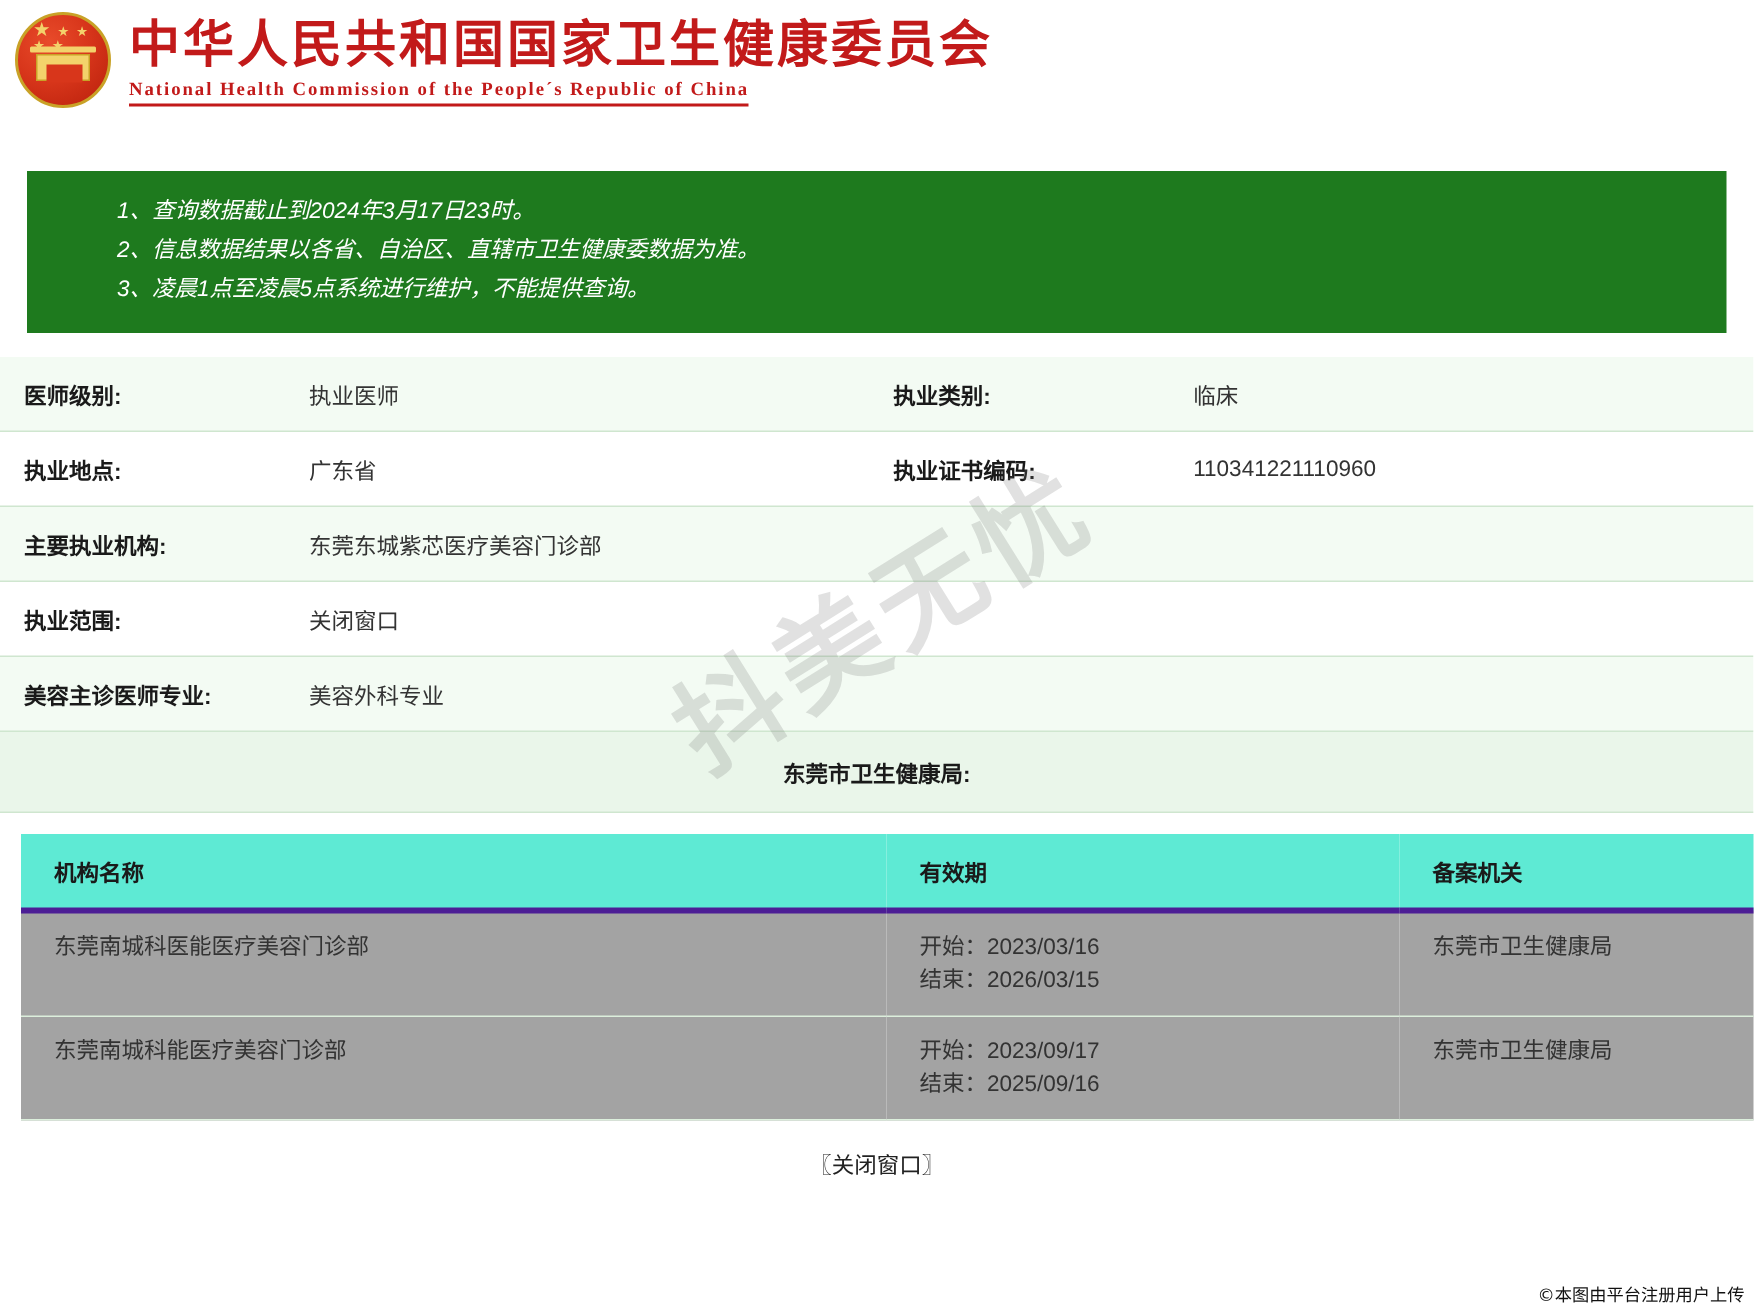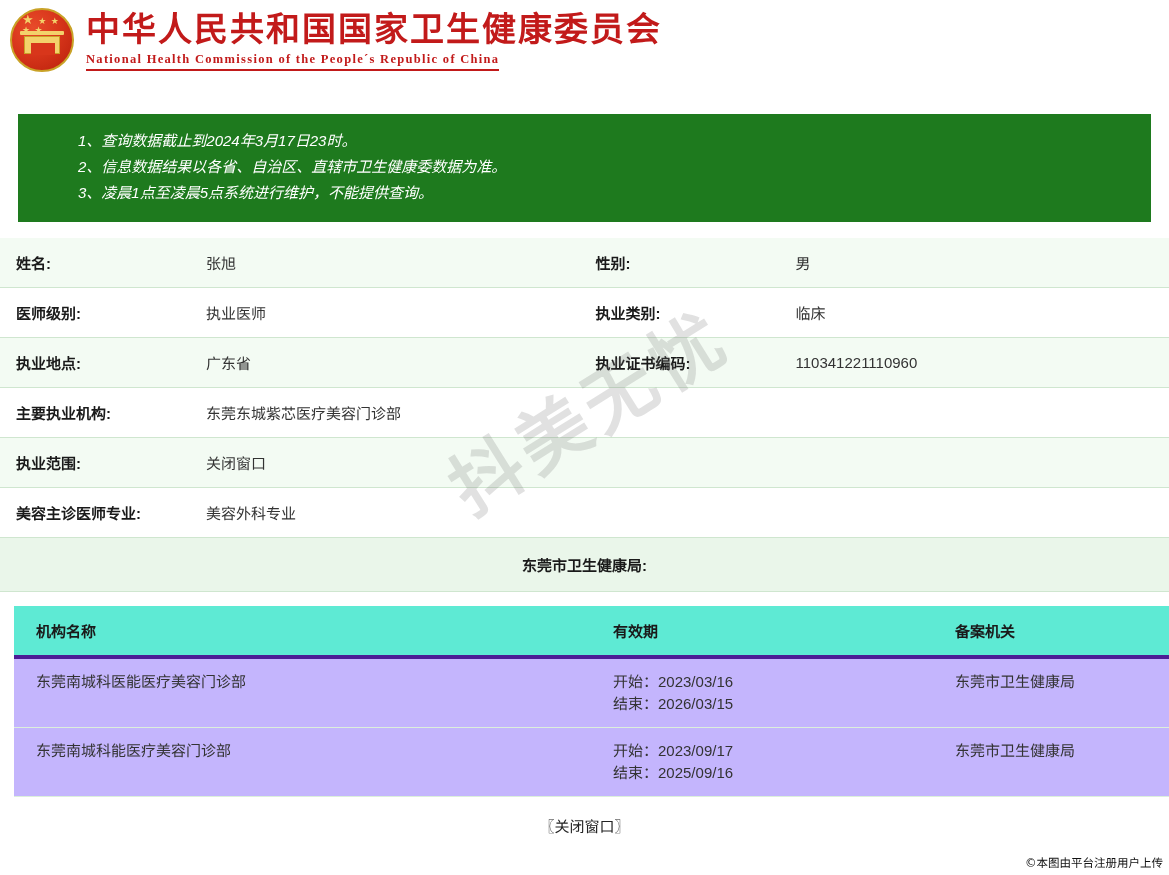--- a/index.html
+++ b/index.html
@@ -175,21 +175,21 @@
     color: #1a1a1a;
     border-bottom: 4px solid #4c1d95;
   }
   .records td {
     padding: 12px 10px 12px 22px;
     font-size: 15px;
     color: #333;
     border-bottom: 1px solid #dcefdc;
     vertical-align: top;
     line-height: 22px;
-    background: #c4b5fd;
+    background: #a3a3a3;
   }
   .records .col-name { width: 545px; }
   .records .col-valid { width: 310px; }
   .records .col-org { width: 286px; }
   .records td.valid span { display: block; white-space: nowrap; }
 
   
   .footer {
     text-align: center;
     padding: 18px 0 10px 0;
@@ -247,26 +247,20 @@
 <div class="notice-wrap">
   <div class="notice">
     <div>1、查询数据截止到2024年3月17日23时。</div>
     <div>2、信息数据结果以各省、自治区、直辖市卫生健康委数据为准。</div>
     <div>3、凌晨1点至凌晨5点系统进行维护，不能提供查询。</div>
   </div>
 </div>
 
 <table class="info-table">
   <tbody>
-      <tr>
-    <td class="label">姓名:</td>
-    <td class="value">张旭</td>
-    <td class="label2">性别:</td>
-    <td class="value">男</td>
-  </tr>
   <tr>
     <td class="label">医师级别:</td>
     <td class="value">执业医师</td>
     <td class="label2">执业类别:</td>
     <td class="value">临床</td>
   </tr>
   <tr>
     <td class="label">执业地点:</td>
     <td class="value">广东省</td>
     <td class="label2">执业证书编码:</td>

